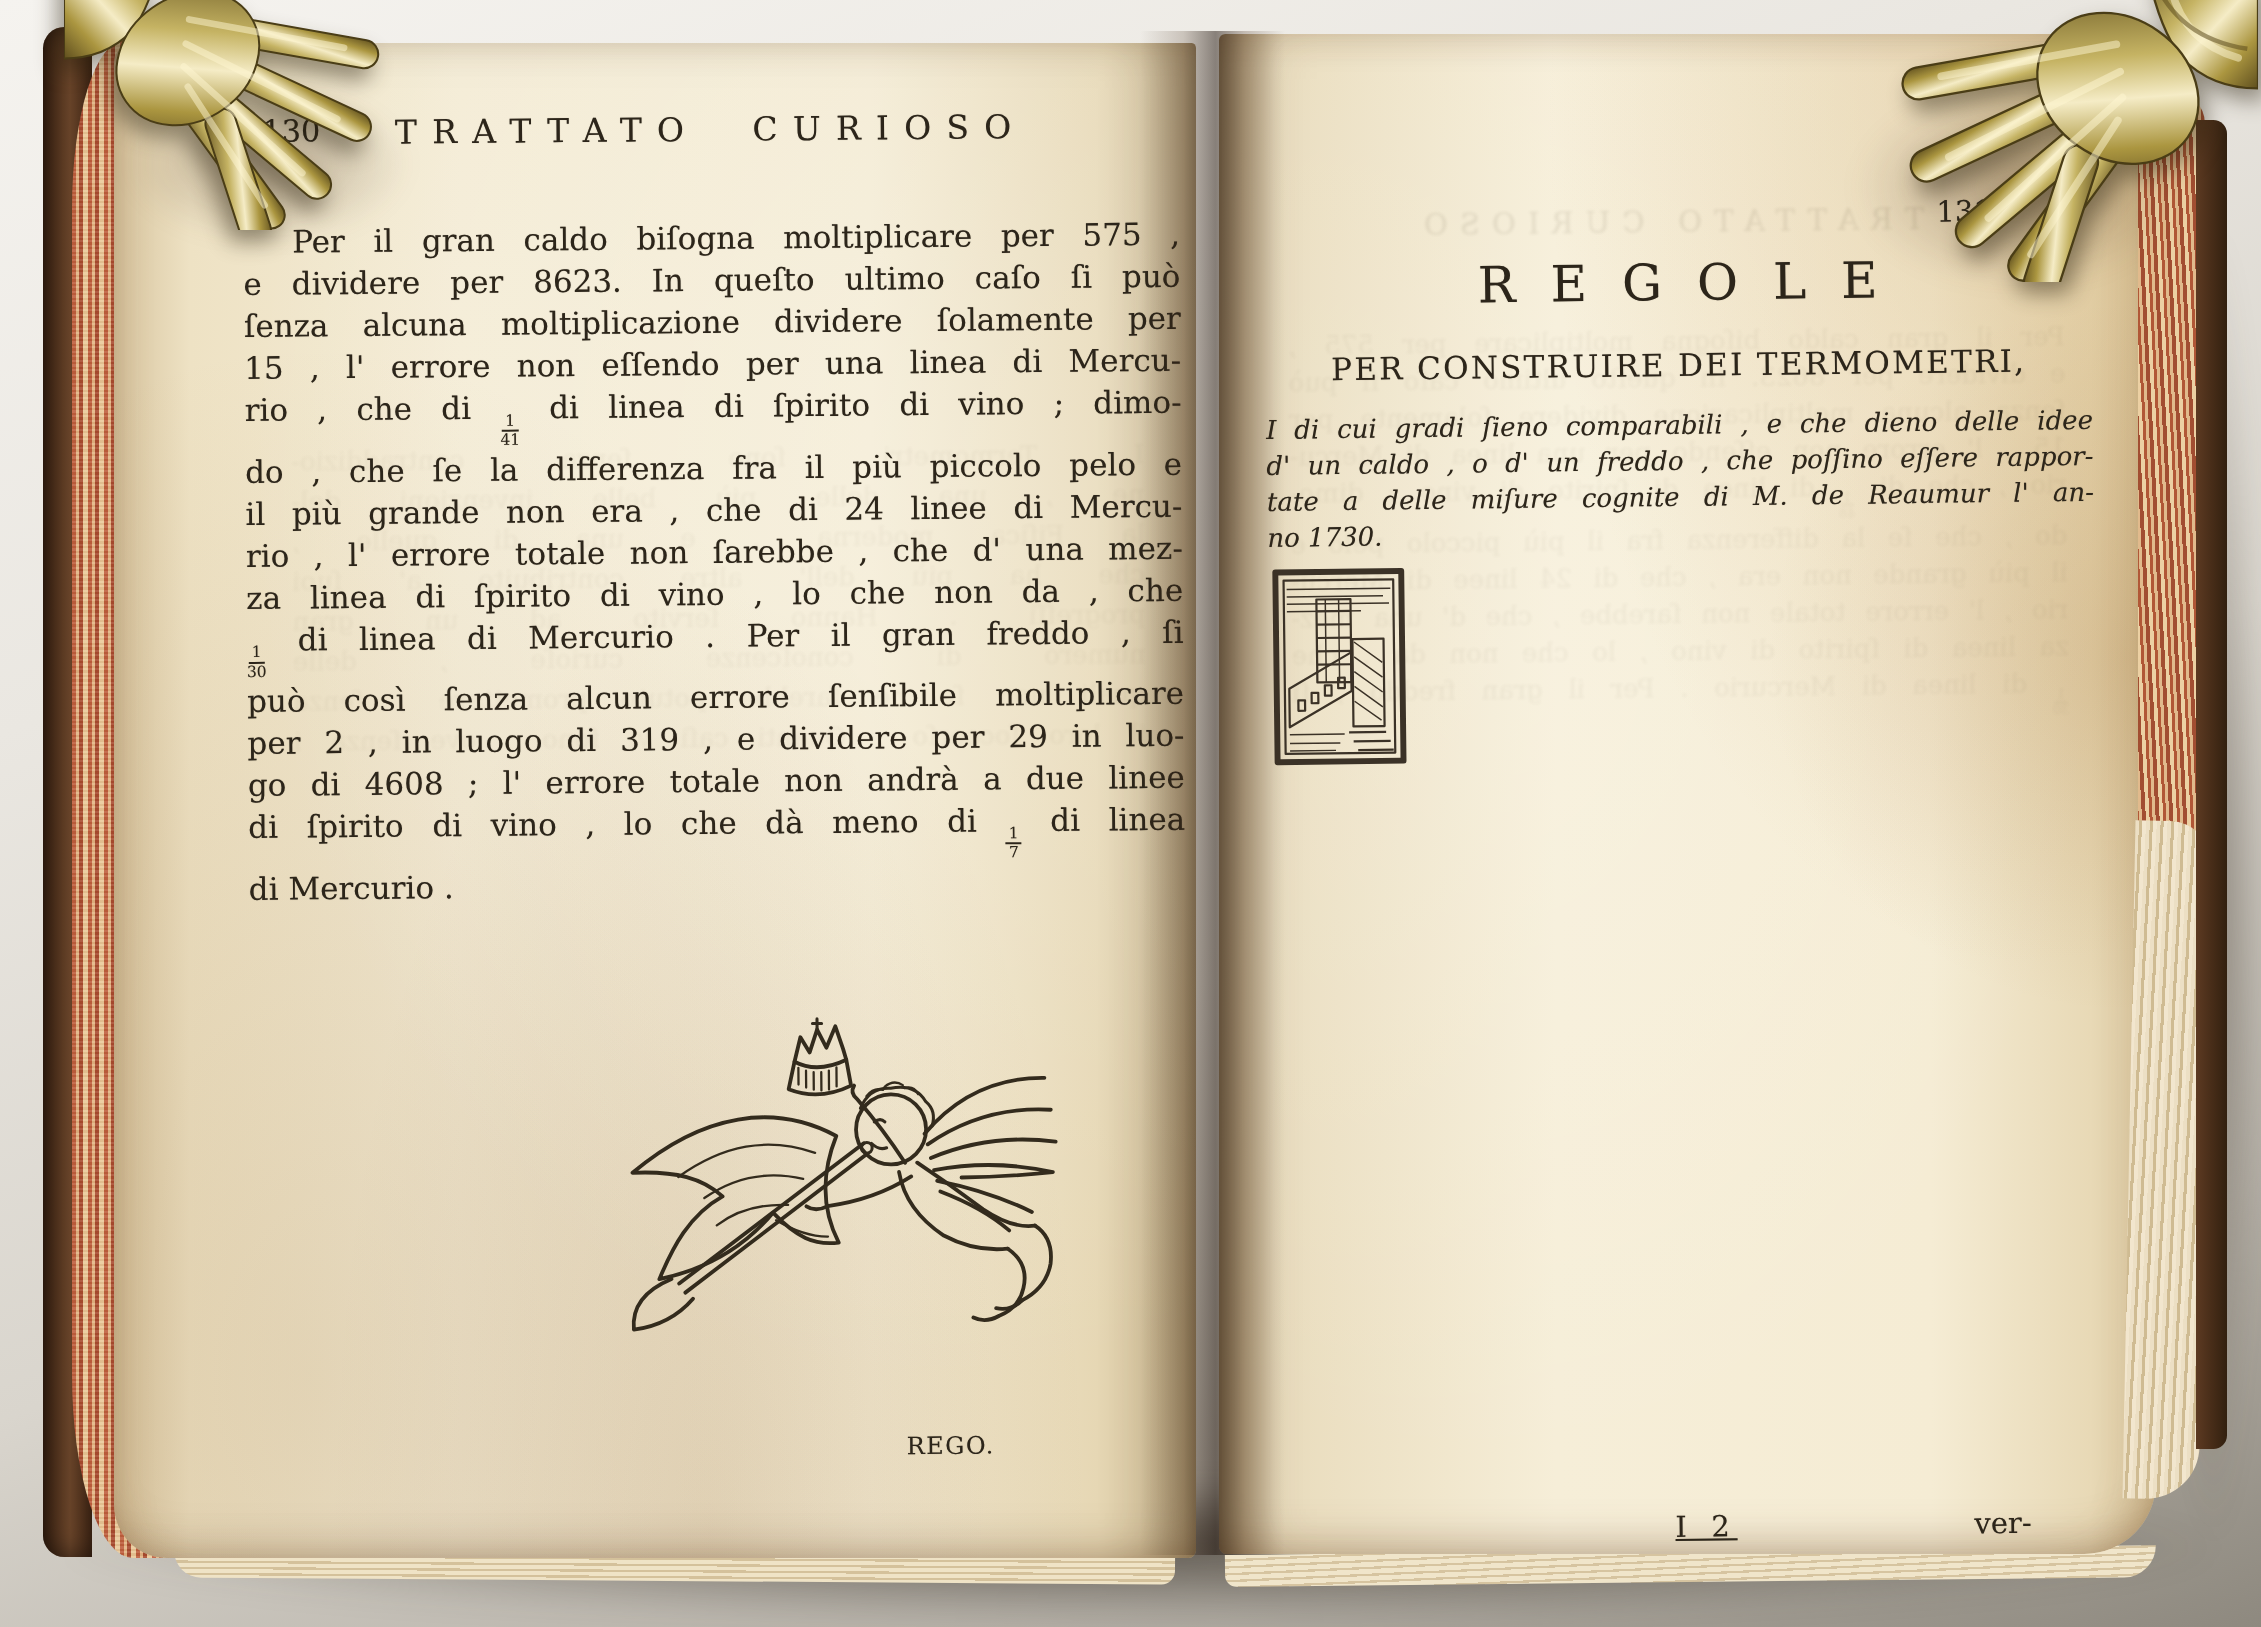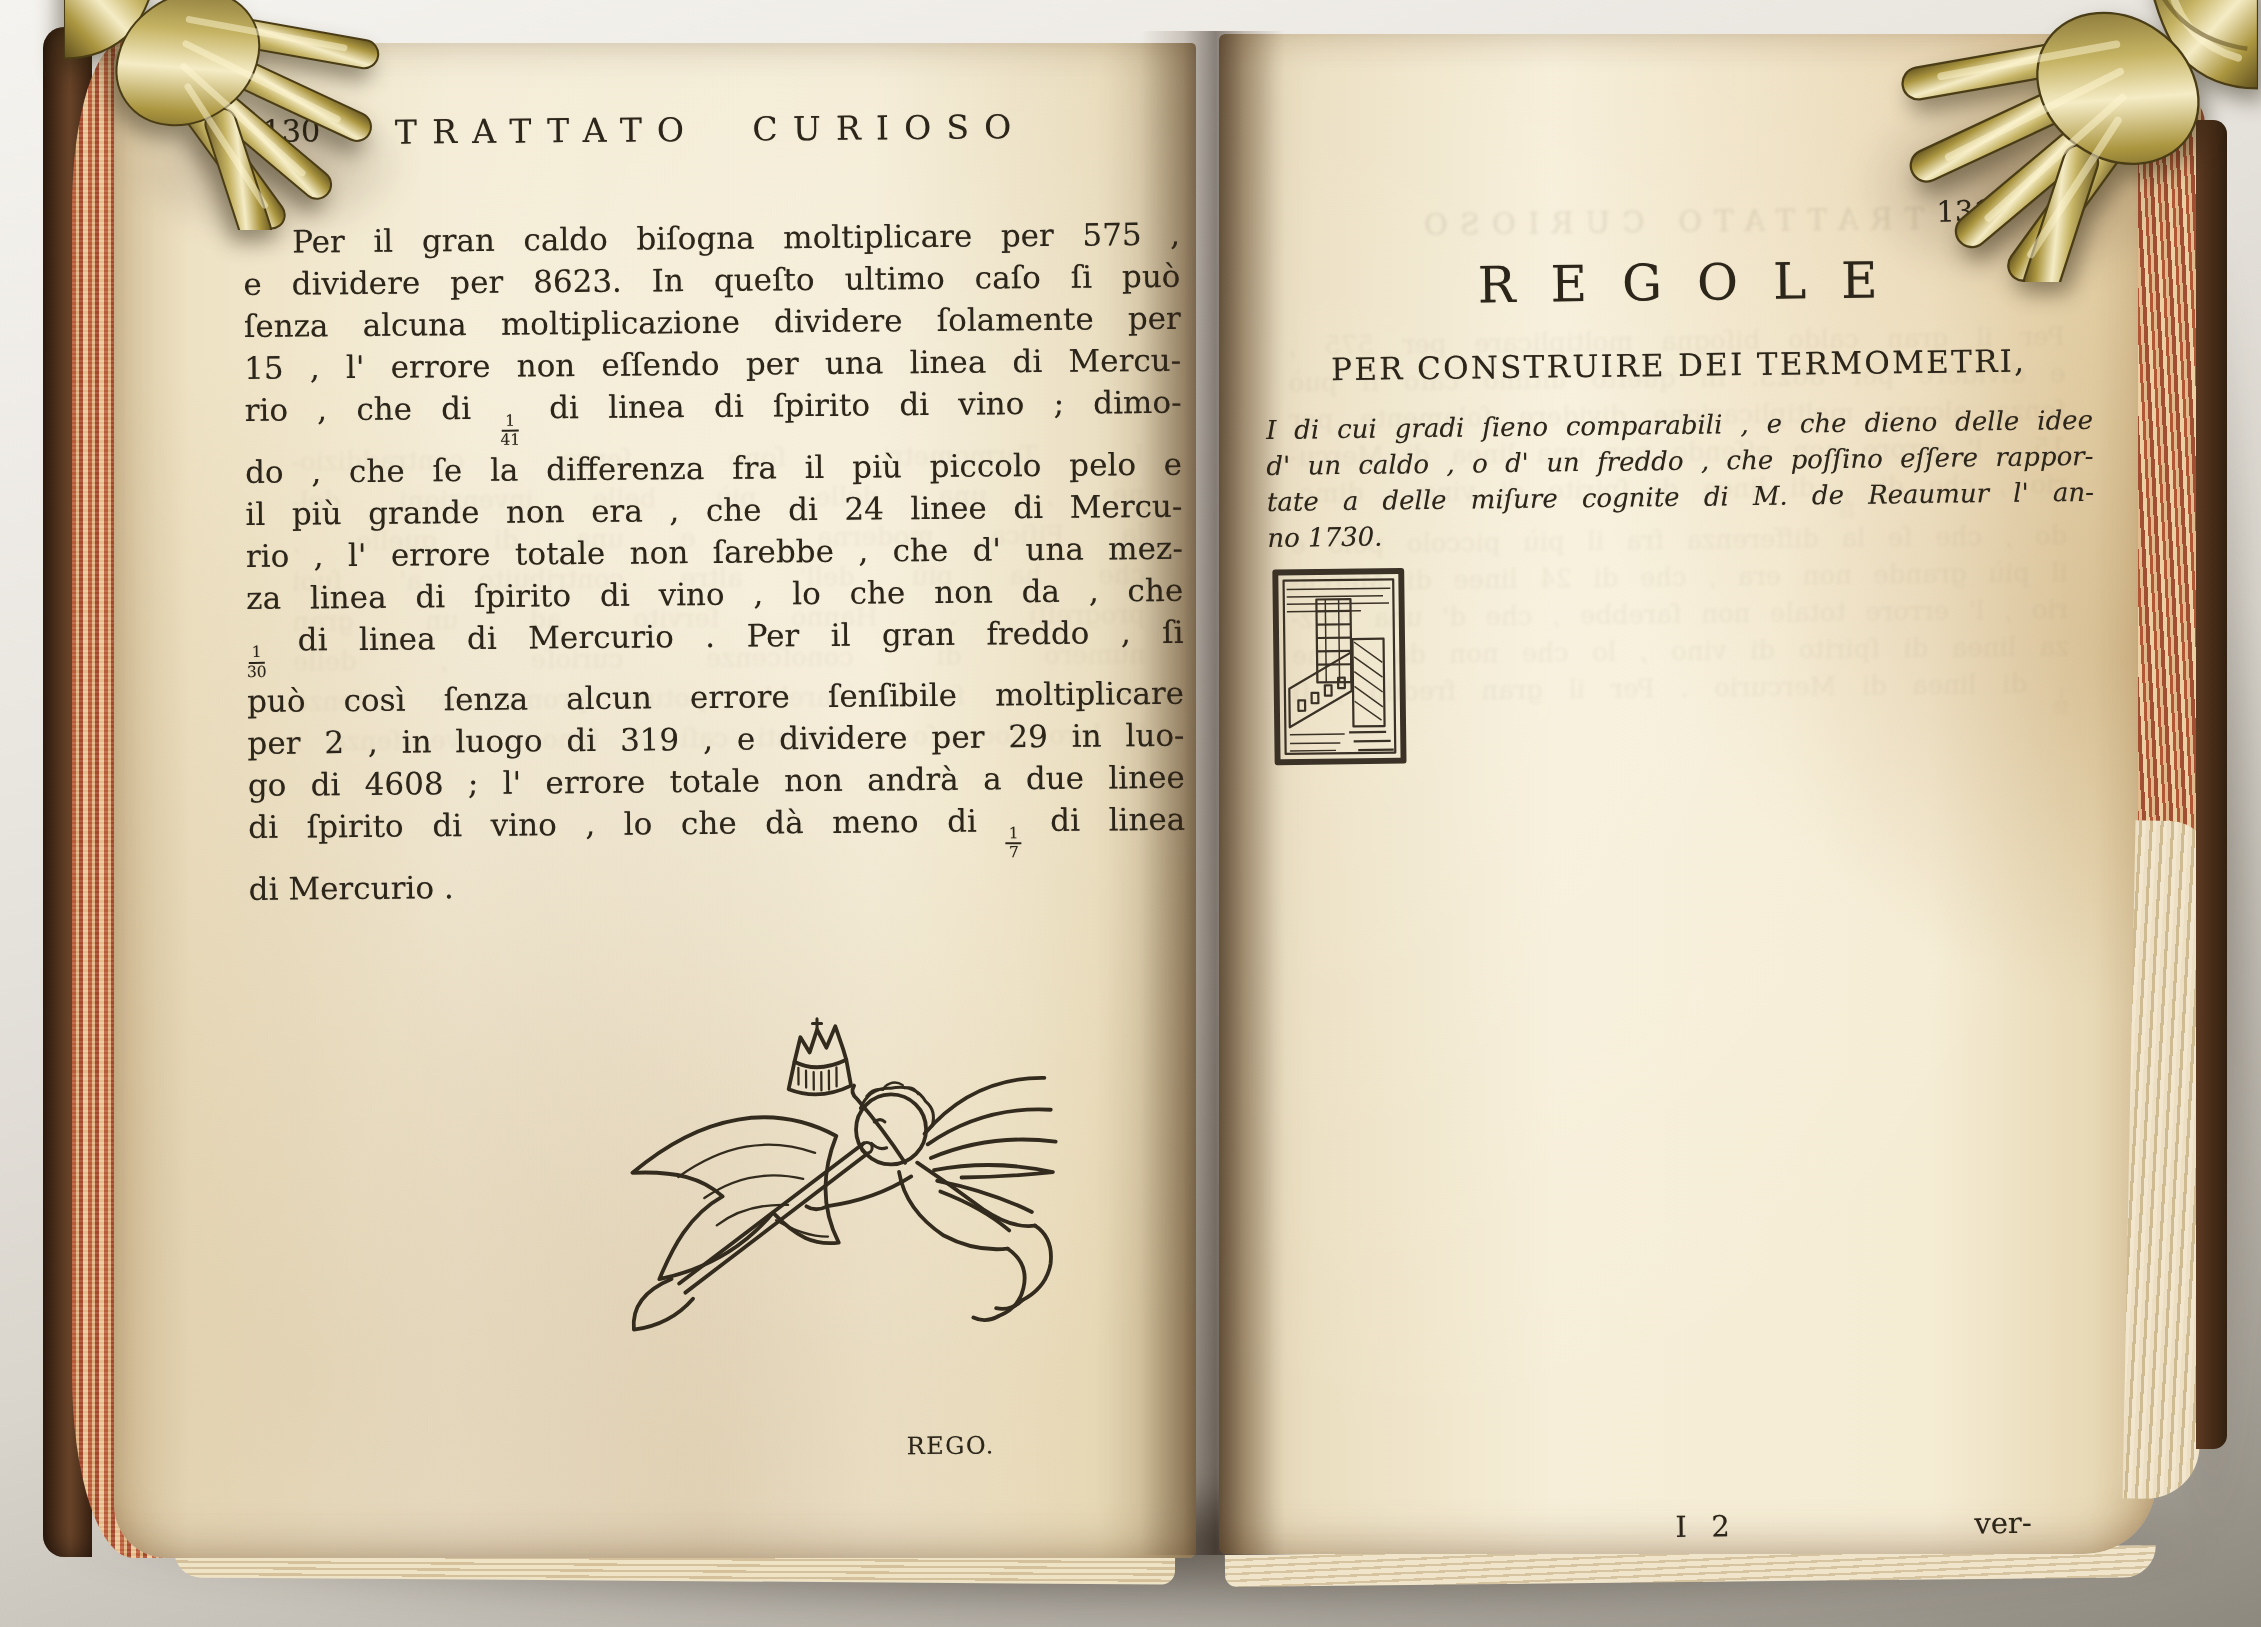--- a/index.html
+++ b/index.html
@@ -64,21 +64,21 @@
   .frac{display:inline-flex;flex-direction:column;align-items:center;font-size:.5em;line-height:1;vertical-align:-.45em;}
   .frac .fn{border-bottom:2.3px solid currentColor;padding:0 .2em .05em;}
   .frac .fd{padding-top:.05em;}
   .lp-catch{position:absolute;left:611px;top:1324px;font-size:24px;letter-spacing:1.5px;margin-left:42px;}
   .rp-num{position:absolute;left:673px;top:20px;font-size:29px;}
   .rp-title{position:absolute;left:0;top:76px;width:100%;text-align:center;font-size:50px;letter-spacing:35px;text-indent:35px;}
   .rp-sub{position:absolute;left:0;top:169px;width:100%;text-align:center;font-size:31px;letter-spacing:2.3px;}
   .rp-intro{position:absolute;left:0;top:229px;width:827px;font-style:italic;font-size:26px;line-height:36px;}
   .rp-body{position:absolute;left:0;top:381px;width:827px;font-size:27.4px;line-height:35px;}
   .vignette{float:left;width:141px;height:200px;margin:4.6px 23px 7.6px 0;}
-  .rp-sig{position:absolute;left:396px;top:1332px;font-size:29px;letter-spacing:7.6px;}
+  .rp-sig{position:absolute;left:396px;top:1332px;font-size:29px;letter-spacing:7.6px;text-decoration:underline;}
   .rp-catch{position:absolute;left:695px;top:1332px;font-size:29px;}
   
   .ghost{color:#463a22;pointer-events:none;filter:blur(1.5px);transform:scaleX(-1);}
   .ghost-title-r{position:absolute;left:30.5px;top:27.4px;width:747px;text-align:center;font-size:29px;letter-spacing:12.2px;opacity:.10;}
   .ghost-par-r{position:absolute;left:23px;top:145px;width:777px;font-size:26px;line-height:37px;height:396px;overflow:hidden;opacity:.05;}
   .ghost-par-l{position:absolute;left:46px;top:328px;width:853px;font-size:26px;line-height:40px;height:328px;overflow:hidden;opacity:.045;}
   
   .cherub{position:absolute;left:296px;top:905px;width:533px;height:328px;}
   
   .hand{z-index:60;filter:drop-shadow(7.6px 12.2px 10.7px rgba(40,30,10,.45));}

